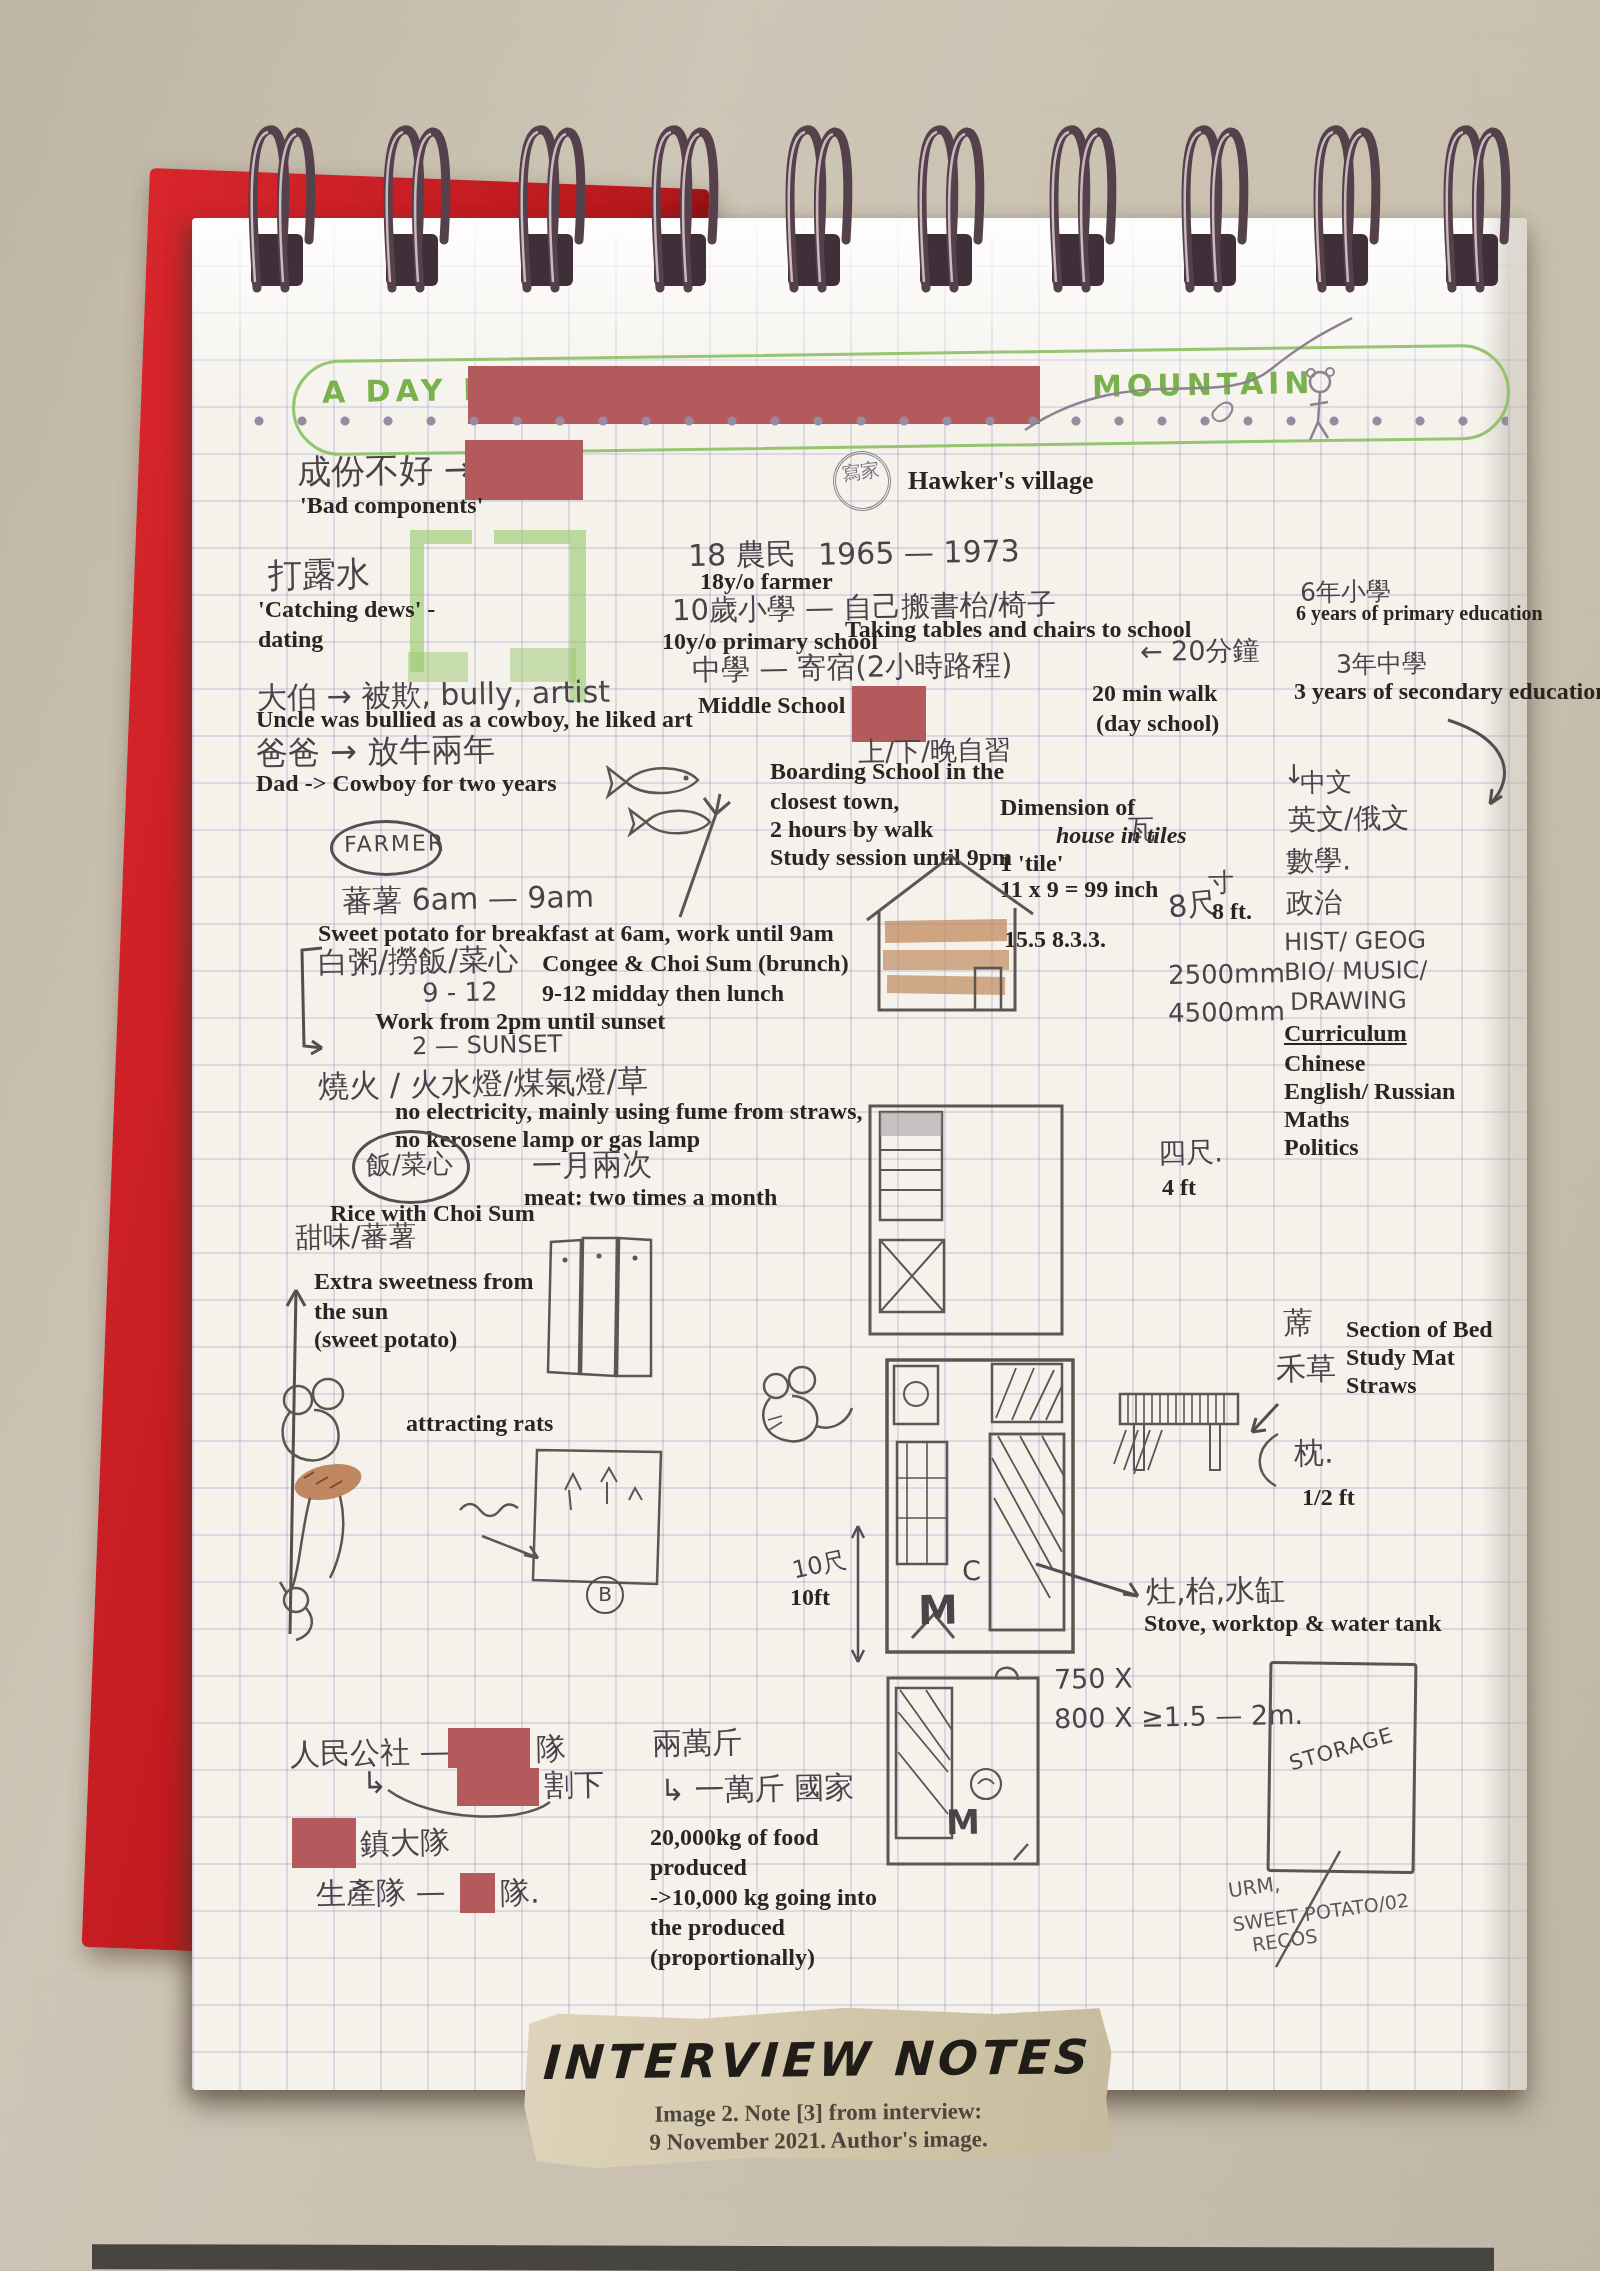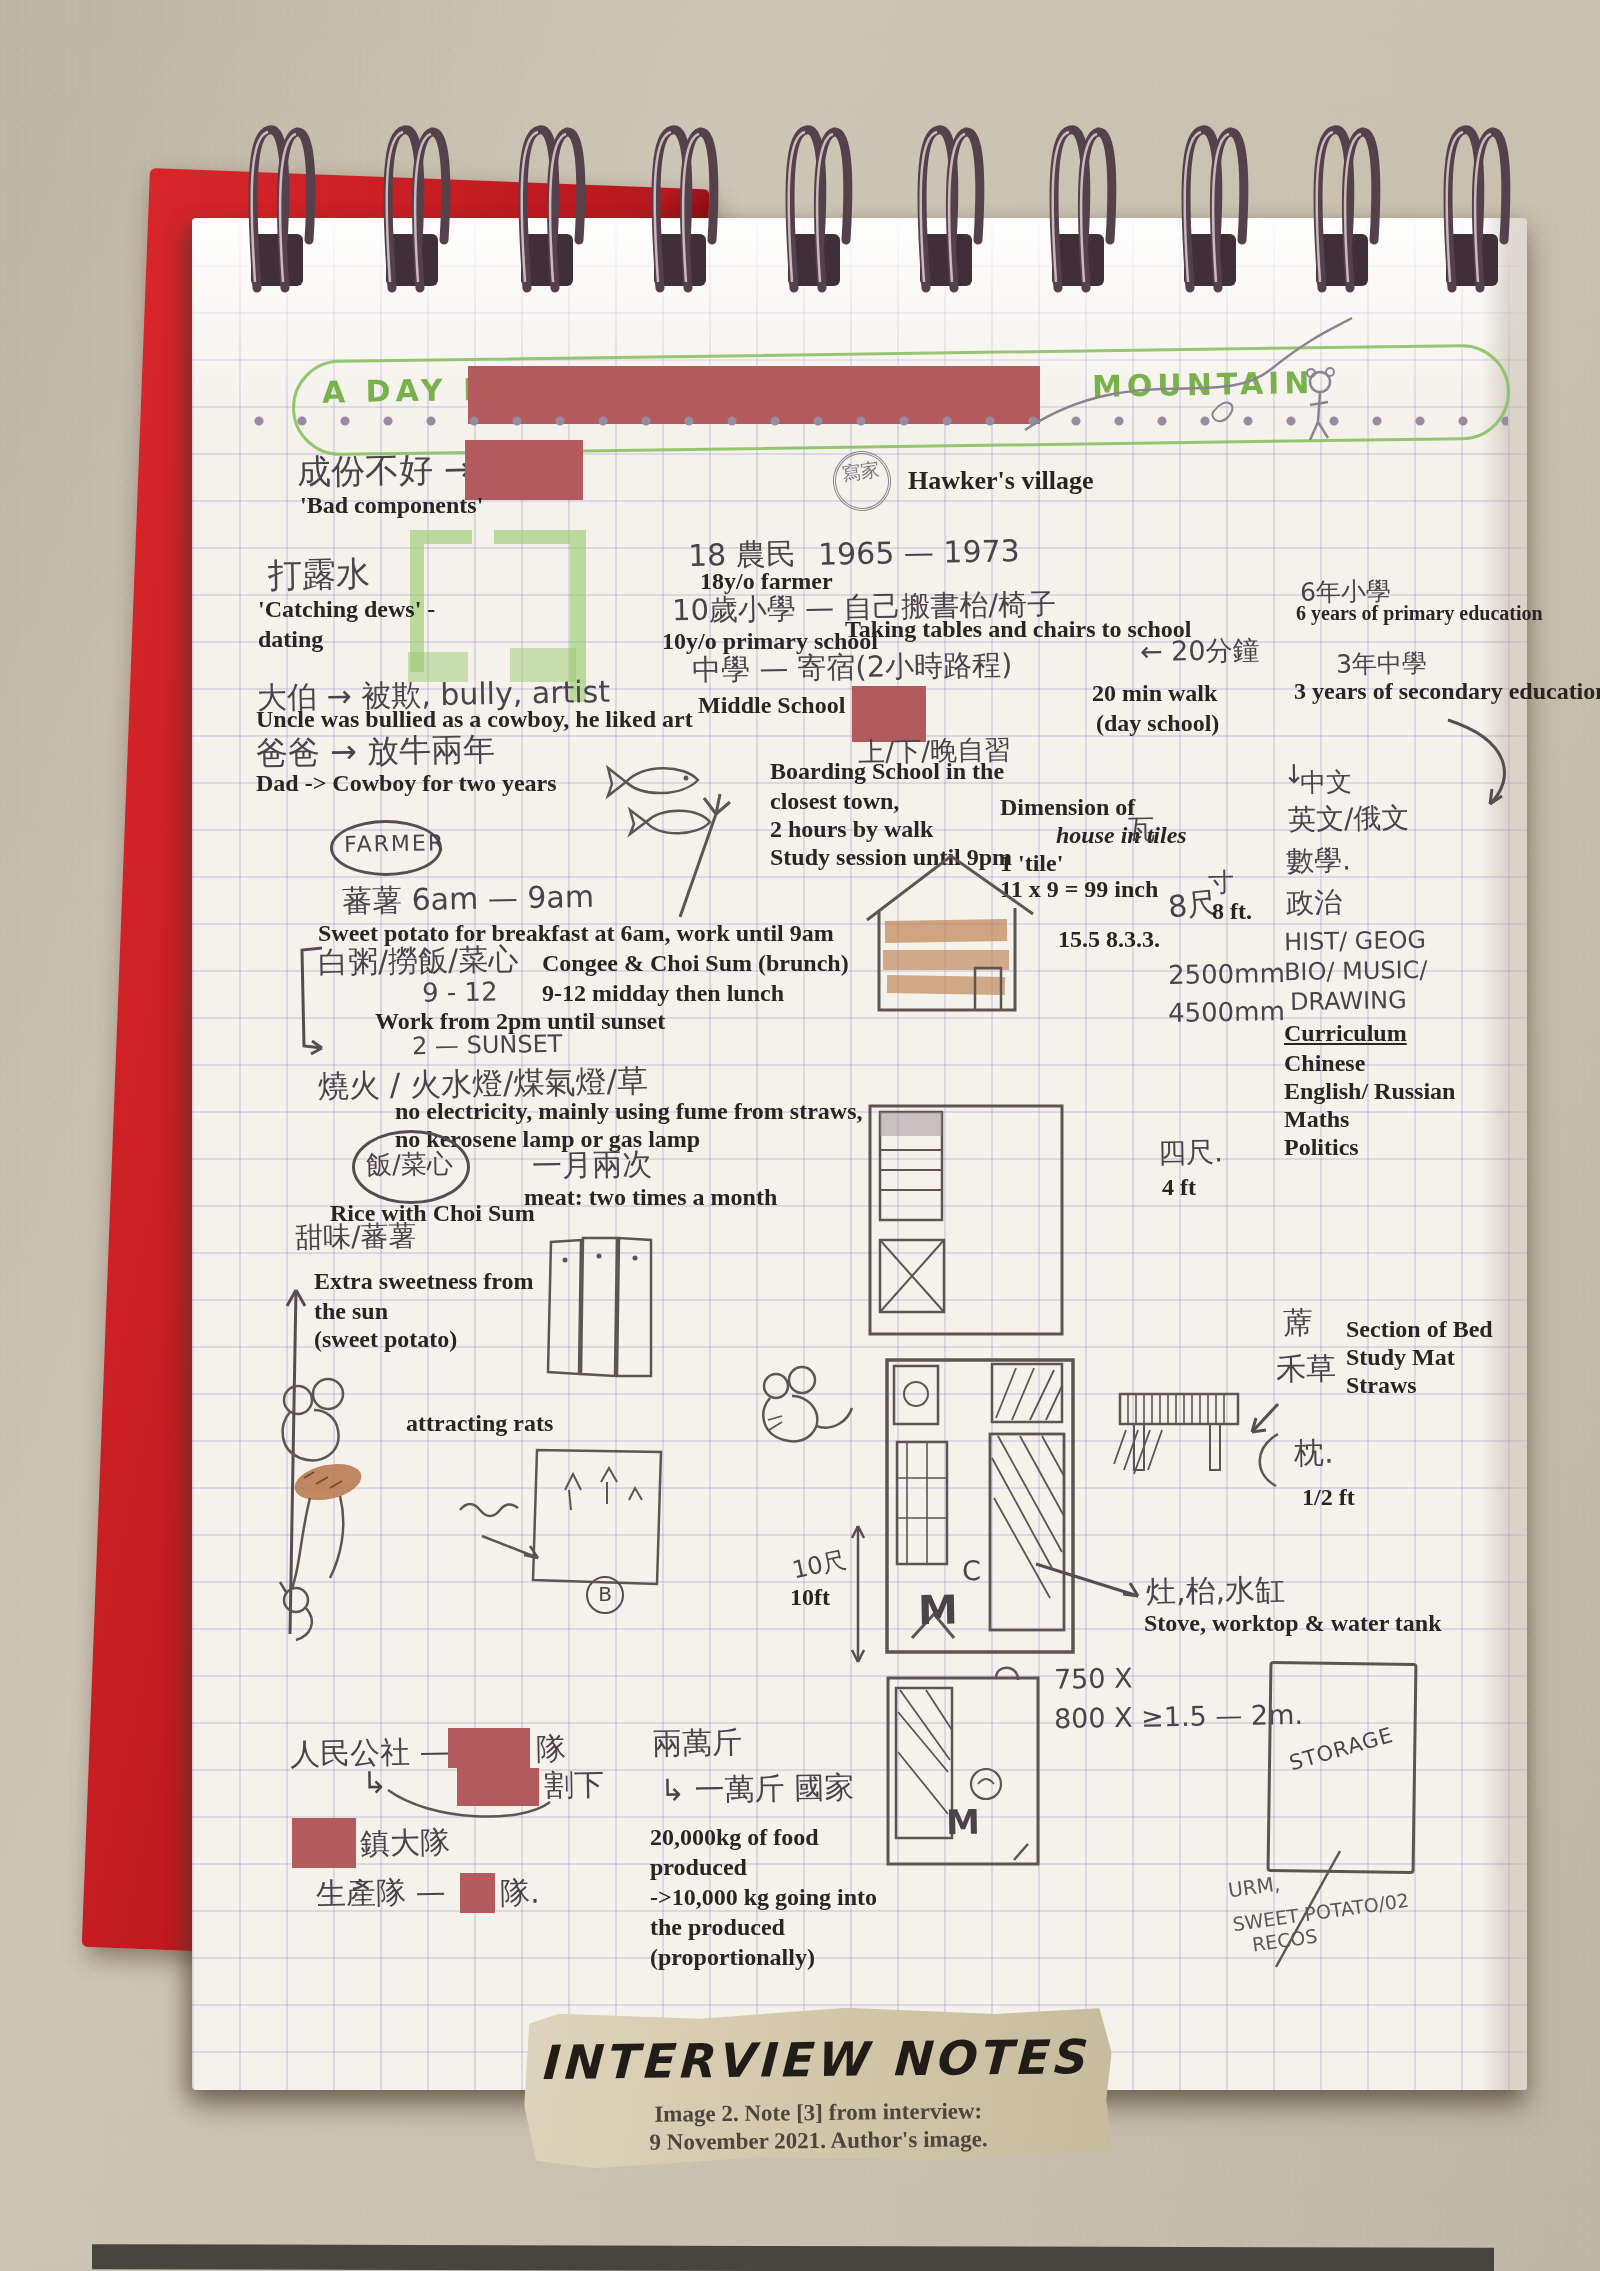--- a/index.html
+++ b/index.html
@@ -205,21 +205,21 @@
   <div class="typed" style="left:1294px;top:678px;font-size:24px">3 years of secondary education</div>
 
   <div class="typed" style="left:1000px;top:794px">Dimension of</div>
   <div class="typed" style="left:1056px;top:822px;font-style:italic">house in tiles</div>
   <div class="hw" style="left:1128px;top:814px;font-size:27px">瓦</div>
   <div class="typed" style="left:1000px;top:850px">1 'tile'</div>
   <div class="typed" style="left:1000px;top:876px">11 x 9 = 99 inch</div>
   <div class="hw" style="left:1208px;top:868px;font-size:26px">寸</div>
   <div class="hw" style="left:1168px;top:888px;font-size:30px;transform:rotate(-6deg)">8尺</div>
   <div class="typed" style="left:1212px;top:898px">8 ft.</div>
-  <div class="typed" style="left:1058px;top:926px">15.5 8.3.3.</div>
+  <div class="typed" style="left:1004px;top:926px">15.5 8.3.3.</div>
   <div class="hw" style="left:1168px;top:960px;font-size:26px">2500mm</div>
   <div class="hw" style="left:1168px;top:998px;font-size:26px">4500mm</div>
 
   <div class="hw" style="left:1283px;top:760px;font-size:26px">↓</div>
   <div class="hw" style="left:1300px;top:768px;font-size:26px">中文</div>
   <div class="hw" style="left:1288px;top:804px;font-size:28px">英文/俄文</div>
   <div class="hw" style="left:1286px;top:846px;font-size:28px">數學.</div>
   <div class="hw" style="left:1286px;top:888px;font-size:28px">政治</div>
   <div class="hw" style="left:1284px;top:928px;font-size:24px">HIST/ GEOG</div>
   <div class="hw" style="left:1284px;top:958px;font-size:24px">BIO/ MUSIC/</div>

